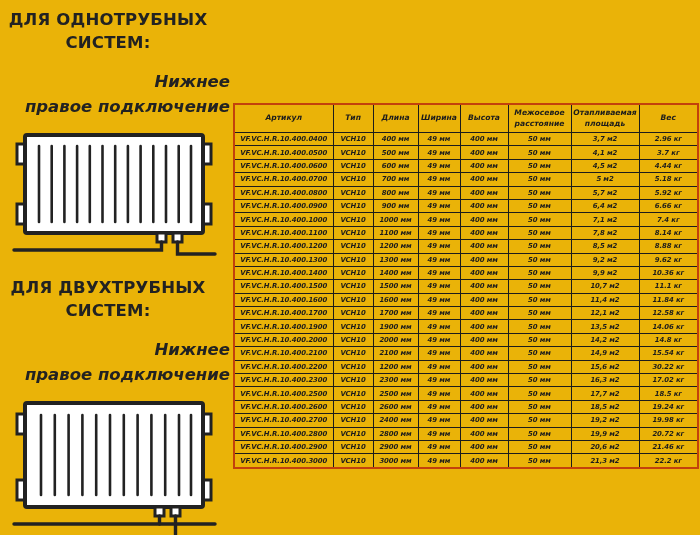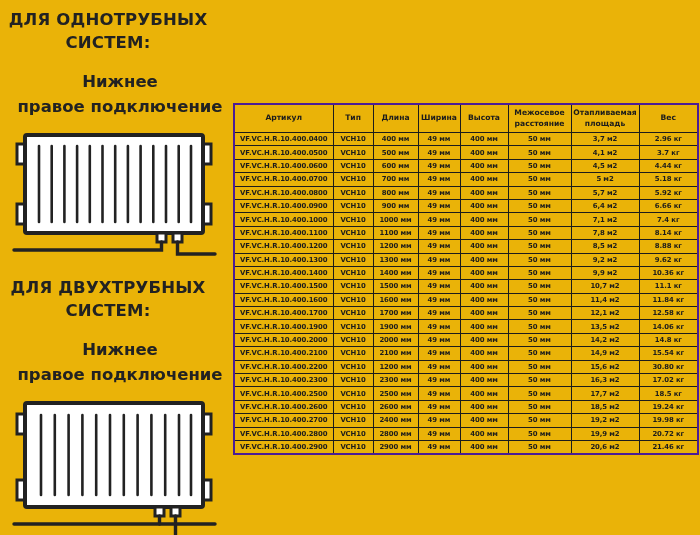--- a/index.html
+++ b/index.html
@@ -14,31 +14,32 @@
 
   
   .left-col { position: absolute; left: 8px; top: 8px; width: 222px; }
   .sec-title {
     font-weight: bold; font-size: 16.5px; line-height: 1.42;
     text-align: center; letter-spacing: 0.2px; color: #222;
     margin: 0 0 14px 0; width: 200px;
   }
   .conn-label {
     font-weight: bold; font-size: 16.5px; line-height: 1.55;
-    text-align: center; color: #222; margin: 0 0 8px 2px; width: 220px;
+    text-align: right; color: #222; margin: 0 0 8px 2px; width: 220px; font-style: italic;
   }
   .diagram { display: block; margin: 2px 0 14px 2px; }
   .sec-two { margin-top: 14px; }
 
   
   .table-wrap { position: absolute; left: 233px; top: 103px; width: 464px; }
   table.spec {
     border-collapse: collapse; width: 464px;
-    border: 2px solid #4c1d95;
+    border: 2px solid #c2410c;
     table-layout: fixed;
+    font-style: italic;
   }
   table.spec th, table.spec td {
     border: 1.4px solid #1c1c1c;
     font-weight: bold;
     text-align: center;
     vertical-align: middle;
     padding: 0 1px;
     overflow: hidden;
     white-space: nowrap;
   }
@@ -337,21 +338,21 @@
             <td>15.54 кг</td>
           </tr>
           <tr>
             <td>VF.VC.H.R.10.400.2200</td>
             <td>VCH10</td>
             <td>1200 мм</td>
             <td>49 мм</td>
             <td>400 мм</td>
             <td>50 мм</td>
             <td>15,6 м2</td>
-            <td>30.80 кг</td>
+            <td>30.22 кг</td>
           </tr>
           <tr>
             <td>VF.VC.H.R.10.400.2300</td>
             <td>VCH10</td>
             <td>2300 мм</td>
             <td>49 мм</td>
             <td>400 мм</td>
             <td>50 мм</td>
             <td>16,3 м2</td>
             <td>17.02 кг</td>
@@ -398,18 +399,28 @@
           </tr>
           <tr>
             <td>VF.VC.H.R.10.400.2900</td>
             <td>VCH10</td>
             <td>2900 мм</td>
             <td>49 мм</td>
             <td>400 мм</td>
             <td>50 мм</td>
             <td>20,6 м2</td>
             <td>21.46 кг</td>
+          </tr>
+          <tr>
+            <td>VF.VC.H.R.10.400.3000</td>
+            <td>VCH10</td>
+            <td>3000 мм</td>
+            <td>49 мм</td>
+            <td>400 мм</td>
+            <td>50 мм</td>
+            <td>21,3 м2</td>
+            <td>22.2 кг</td>
           </tr>
         </tbody>
     </table>
   </div>
 
 </div>
 
 </body></html>

